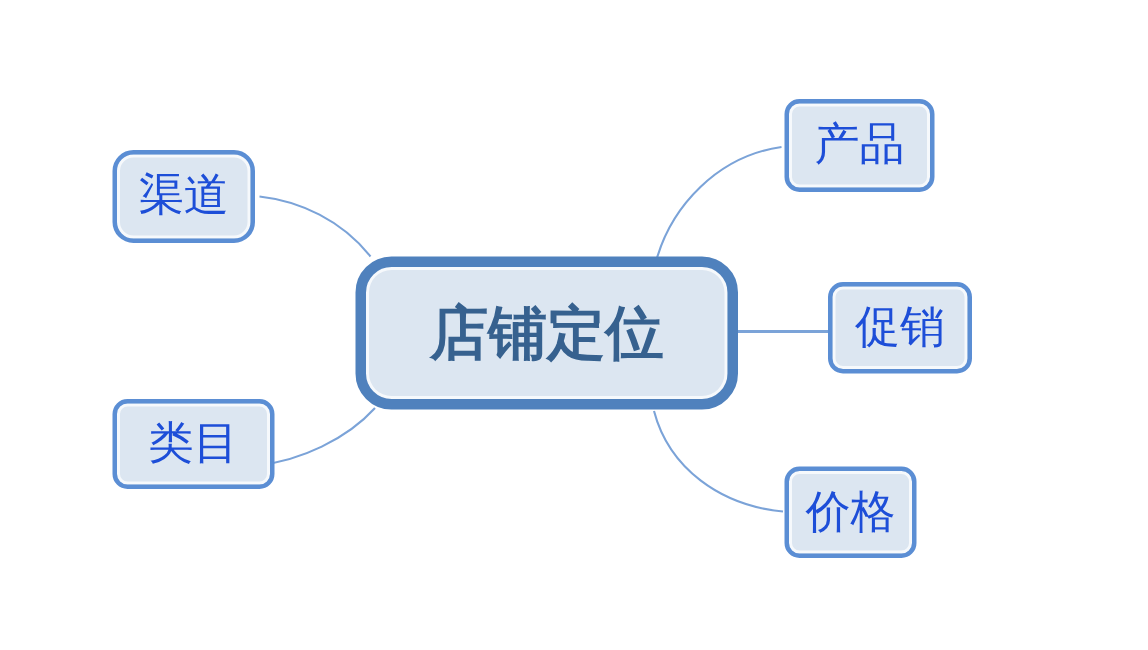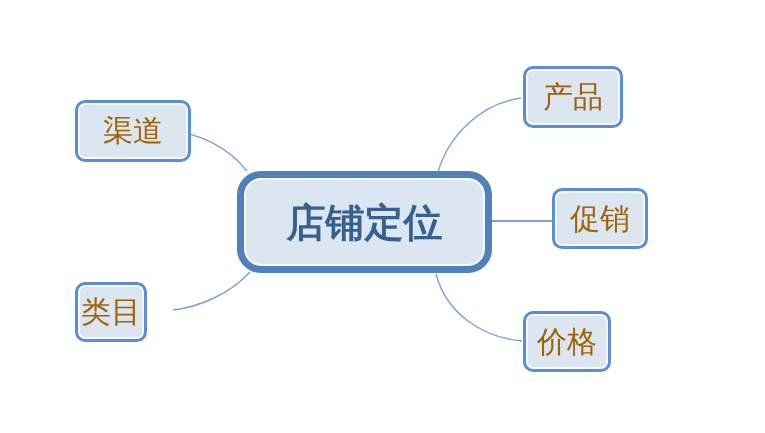--- a/index.html
+++ b/index.html
@@ -31,36 +31,36 @@
     align-items: center;
     justify-content: center;
     white-space: nowrap;
     cursor: default;
   }
   .node-small {
     border: 3px solid #5b8ed4;
     border-radius: 10px;
     box-shadow: inset 0 0 0 2px rgba(255,255,255,0.75);
     font-size: 30px;
-    color: #a16207;
+    color: #1d4ed8;
     line-height: 1;
   }
   .node-center {
     border: 7px solid #4f81bd;
     border-radius: 24px;
     box-shadow: inset 0 0 0 2px rgba(255,255,255,0.75);
     font-size: 39px;
     font-weight: bold;
     color: #36618f;
     line-height: 1;
   }
   
   .pos-center    { left: 237px; top: 171px; width: 255px; height: 102px; }
-  .pos-channel   { left:  75px; top: 100px; width:  116px; height:  62px; }
-  .pos-category  { left:  75px; top: 282px; width:  72px; height:  60px; }
+  .pos-channel   { left:  75px; top: 100px; width:  95px; height:  62px; border-radius: 14px; }
+  .pos-category  { left:  75px; top: 266px; width:  108px; height:  60px; }
   .pos-product   { left: 523px; top:  66px; width: 100px; height:  62px; }
   .pos-promotion { left: 552px; top: 188px; width:  96px; height:  61px; }
   .pos-price     { left: 523px; top: 311px; width: 88px; height:  61px; }
 </style>
 </head>
 <body>
 
 <div class="canvas">
 
   <svg class="connector-layer" viewBox="0 0 765 433" xmlns="http://www.w3.org/2000/svg">

